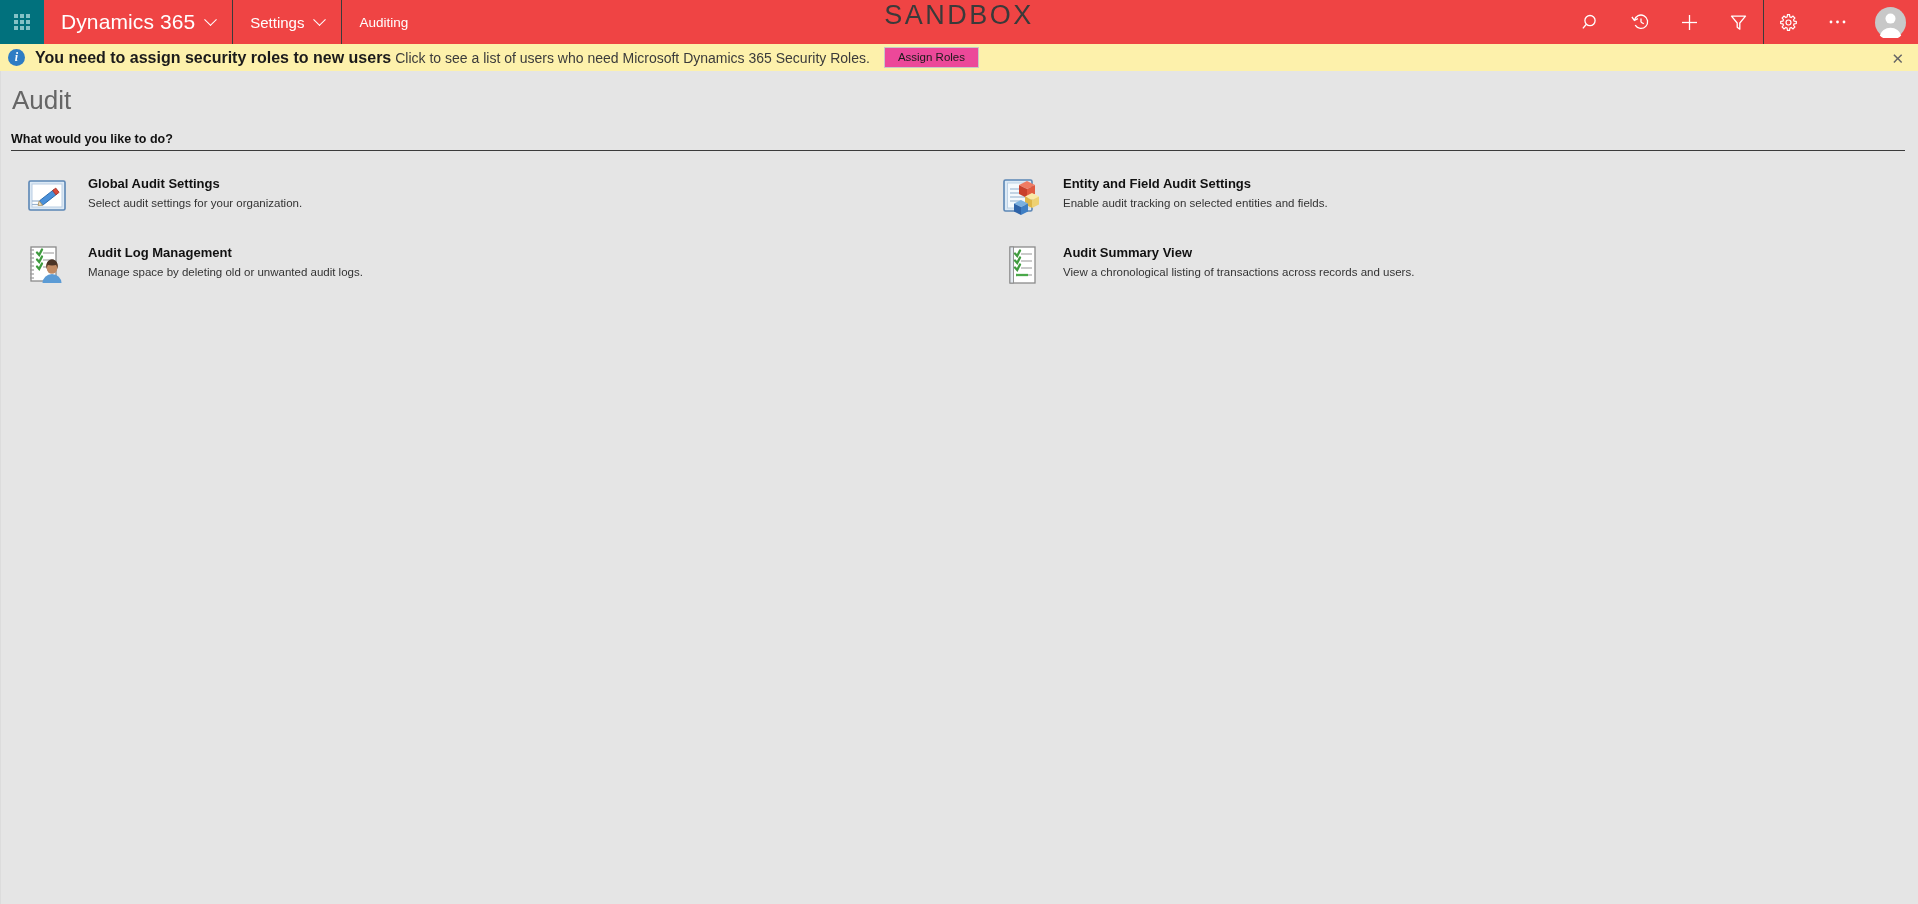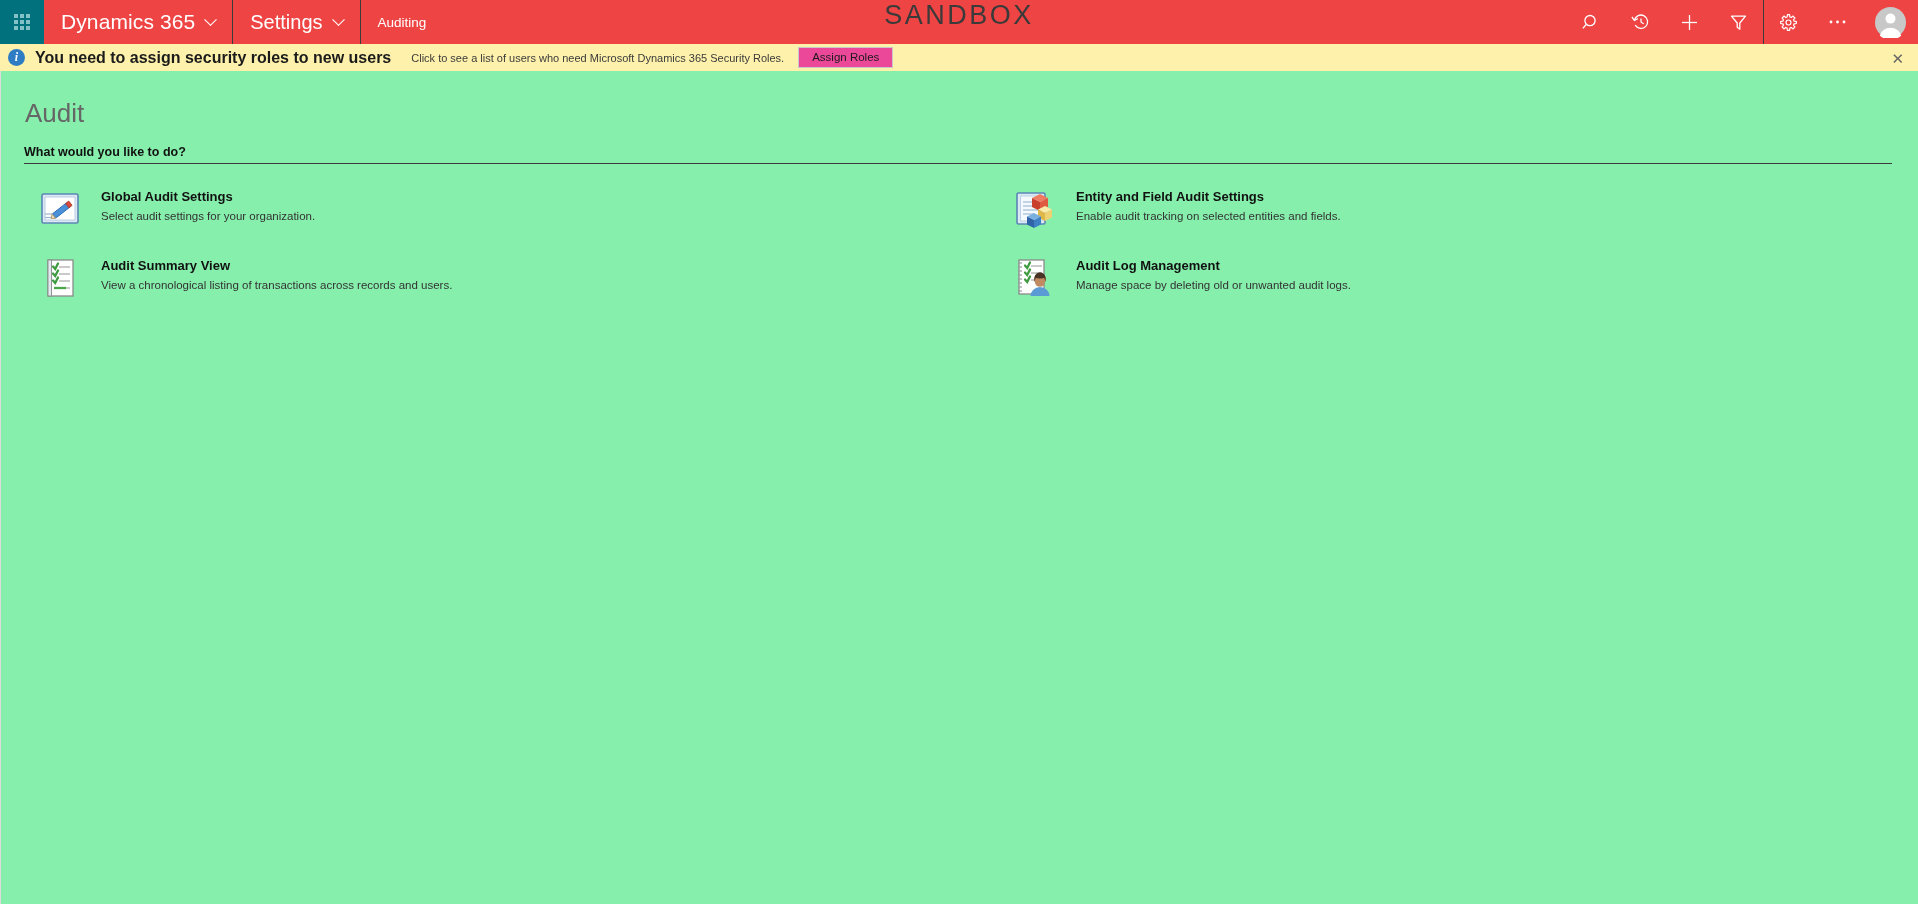--- a/index.html
+++ b/index.html
@@ -39,21 +39,21 @@
 
   .nav-section {
     display: flex;
     align-items: center;
     padding: 0 17px;
     border-right: 1px solid #3b3b3b;
     cursor: pointer;
     white-space: nowrap;
   }
   .nav-brand { font-size: 21px; font-weight: 400; letter-spacing: .1px; }
-  .nav-area { font-size: 20px; font-weight: 400; }
+  .nav-area { font-size: 15px; font-weight: 400; }
   .nav-sub { font-size: 13.5px; font-weight: 400; padding: 0 14px; }
   .chev {
     display: inline-block;
     margin-left: 11px;
     width: 9px; height: 9px;
     border-right: 1.6px solid #ffffff;
     border-bottom: 1.6px solid #ffffff;
     transform: rotate(45deg) translate(-2px,-2px);
   }
 
@@ -98,21 +98,21 @@
   .info-icon {
     width: 17px; height: 17px; border-radius: 50%;
     background: #2e7cc4;
     color: #ffffff;
     font-size: 12px; font-weight: bold; font-style: italic;
     display: flex; align-items: center; justify-content: center;
     font-family: "Liberation Serif", serif;
     flex: 0 0 17px;
   }
   .notify-strong { font-weight: bold; margin-left: 10px; font-size: 16px; }
-  .notify-text { margin-left: 20px; color: #3b3b3b; font-size: 11px; }
+  .notify-text { margin-left: 4px; color: #3b3b3b; font-size: 14px; }
   .assign-btn {
     margin-left: 14px;
     background: #ec4899;
     border: 1px solid #c8c8c8;
     font-size: 11.5px;
     color: #1b1b1b;
     padding: 3px 13px;
     cursor: pointer;
     font-family: "Liberation Sans", sans-serif;
     line-height: 1.2;
@@ -123,22 +123,22 @@
     font-size: 15px;
     color: #666666;
     cursor: pointer;
     line-height: 1;
   }
 
   
   .content {
     border-left: 1px solid #dcdcdc;
     height: calc(904px - 44px - 27px);
-    background: #86efac;
-    padding: 14px;
+    background: #e5e5e5;
+    padding: 1px;
   }
   .page-title {
     font-size: 26px;
     font-weight: 400;
     color: #666666;
     padding: 14px 0 0 10px;
     line-height: 1.1;
   }
   .section-head-wrap {
     margin: 17px 12px 0 9px;
@@ -345,45 +345,20 @@
           <g transform="translate(15,27)">
             <polygon points="0,3.5 7,0 14,3.5 7,7" fill="#7ab0e0"></polygon>
             <polygon points="0,3.5 7,7 7,15 0,11.5" fill="#2e63a8"></polygon>
             <polygon points="14,3.5 7,7 7,15 14,11.5" fill="#3f7fc4"></polygon>
           </g>
         </svg>
       </div>
       <div class="tile-body">
         <div class="tile-title">Entity and Field Audit Settings</div>
         <div class="tile-desc">Enable audit tracking on selected entities and fields.</div>
-      </div>
-    </div>
-
-    <div class="tile">
-      <div class="tile-icon">
-        <svg width="46" height="46" viewBox="0 0 46 46">
-          <rect x="11" y="5" width="25" height="36" fill="#ffffff" stroke="#8a8a8a" stroke-width="1.3"></rect>
-          <rect x="11" y="5" width="3.5" height="36" fill="#e4eaf0" stroke="#8a8a8a" stroke-width="0.9"></rect>
-          <g stroke="#a7a7a7" stroke-width="1.2">
-            <line x1="22" y1="12" x2="33" y2="12"></line>
-            <line x1="22" y1="19" x2="33" y2="19"></line>
-            <line x1="22" y1="26" x2="33" y2="26"></line>
-            <line x1="17" y1="33" x2="33" y2="33"></line>
-          </g>
-          <g stroke="#3f9b3f" stroke-width="2.3" fill="none" stroke-linecap="round">
-            <polyline points="16,11.5 18.2,14 21,8.5"></polyline>
-            <polyline points="16,18.5 18.2,21 21,15.5"></polyline>
-            <polyline points="16,25.5 18.2,28 21,22.5"></polyline>
-          </g>
-          <line x1="17" y1="33" x2="29" y2="33" stroke="#4aa84a" stroke-width="2.3"></line>
-        </svg>
-      </div>
-      <div class="tile-body">
-        <div class="tile-title">Audit Summary View</div>
-        <div class="tile-desc">View a chronological listing of transactions across records and users.</div>
       </div>
     </div>
 
     <div class="tile">
       <div class="tile-icon">
         <svg width="46" height="46" viewBox="0 0 46 46">
           <rect x="7" y="5" width="25" height="34" fill="#ffffff" stroke="#8a8a8a" stroke-width="1.3"></rect>
           <g stroke="#9a9a9a" stroke-width="1.2">
             <line x1="6" y1="8" x2="10" y2="8"></line>
               <line x1="6" y1="12" x2="10" y2="12"></line>
@@ -409,14 +384,39 @@
           <circle cx="28" cy="26.5" r="5.2" fill="#c08a63"></circle>
           <path d="M22.8 22.5 a5.2 5.2 0 0 1 10.4 0 q-5.2 2.2 -10.4 0 Z" fill="#4a3426"></path>
         </svg>
       </div>
       <div class="tile-body">
         <div class="tile-title">Audit Log Management</div>
         <div class="tile-desc">Manage space by deleting old or unwanted audit logs.</div>
       </div>
     </div>
 
+    <div class="tile">
+      <div class="tile-icon">
+        <svg width="46" height="46" viewBox="0 0 46 46">
+          <rect x="11" y="5" width="25" height="36" fill="#ffffff" stroke="#8a8a8a" stroke-width="1.3"></rect>
+          <rect x="11" y="5" width="3.5" height="36" fill="#e4eaf0" stroke="#8a8a8a" stroke-width="0.9"></rect>
+          <g stroke="#a7a7a7" stroke-width="1.2">
+            <line x1="22" y1="12" x2="33" y2="12"></line>
+            <line x1="22" y1="19" x2="33" y2="19"></line>
+            <line x1="22" y1="26" x2="33" y2="26"></line>
+            <line x1="17" y1="33" x2="33" y2="33"></line>
+          </g>
+          <g stroke="#3f9b3f" stroke-width="2.3" fill="none" stroke-linecap="round">
+            <polyline points="16,11.5 18.2,14 21,8.5"></polyline>
+            <polyline points="16,18.5 18.2,21 21,15.5"></polyline>
+            <polyline points="16,25.5 18.2,28 21,22.5"></polyline>
+          </g>
+          <line x1="17" y1="33" x2="29" y2="33" stroke="#4aa84a" stroke-width="2.3"></line>
+        </svg>
+      </div>
+      <div class="tile-body">
+        <div class="tile-title">Audit Summary View</div>
+        <div class="tile-desc">View a chronological listing of transactions across records and users.</div>
+      </div>
+    </div>
+
   </div>
 </div>
 
 </body></html>

